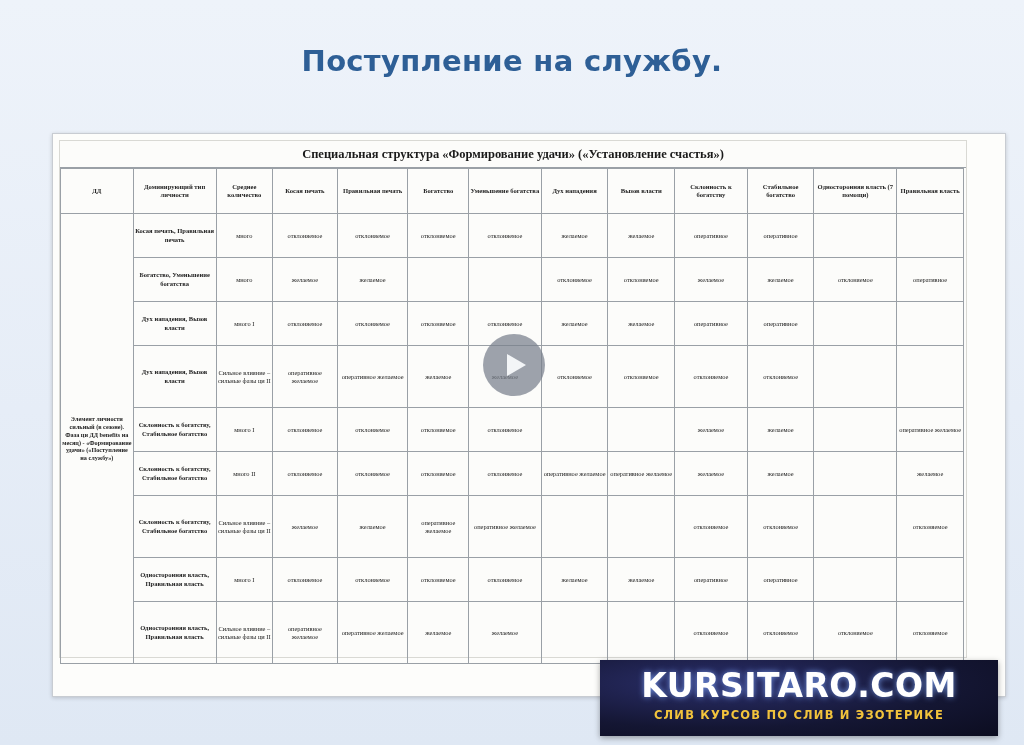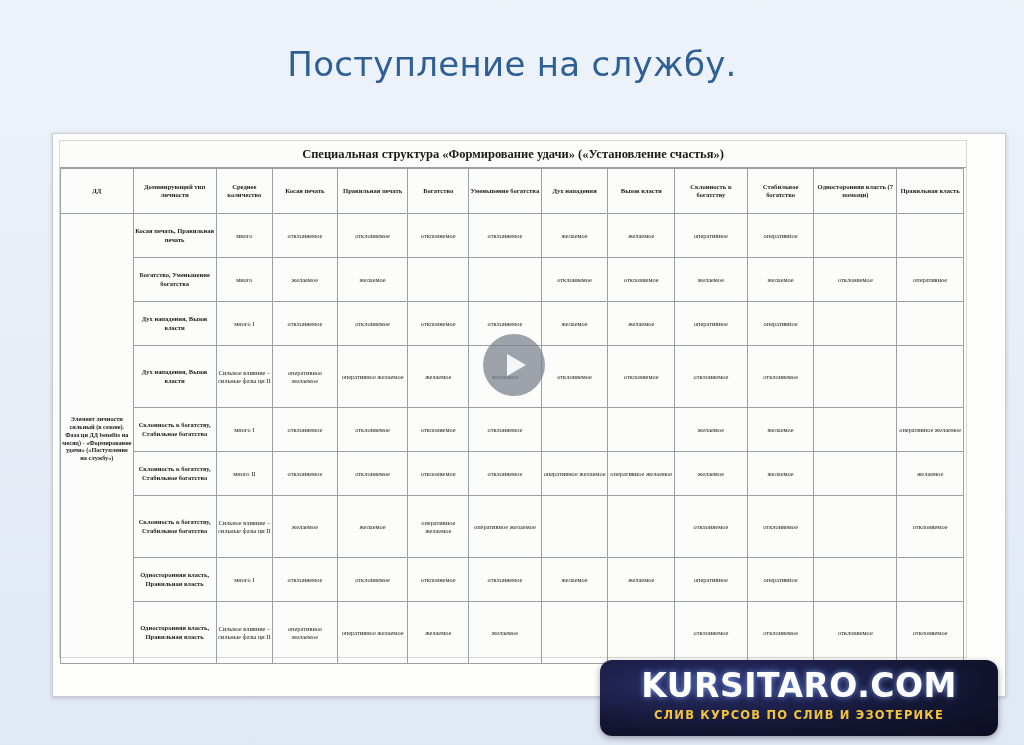--- a/index.html
+++ b/index.html
@@ -11,21 +11,21 @@
     position:relative;
   }
   
   .slide{
     position:absolute;left:0;top:0;width:1024px;height:745px;
     background:linear-gradient(180deg,#eef3fa 0%, #e6edf7 55%, #dfe8f4 100%);
   }
   .slide-title{
     position:absolute;left:0;top:44px;width:1024px;text-align:center;
     font-family:"DejaVu Sans","Liberation Sans",sans-serif;
-    font-size:34px;font-weight:normal;color:#2e5f96;letter-spacing:.3px;
+    font-size:29px;font-weight:bold;color:#2e5f96;letter-spacing:.3px;
   }
   .sheet{
     position:absolute;left:52px;top:133px;width:920px;height:530px;
     background:#fdfdfb;border:1px solid #c8ccd2;
     box-shadow:0 1px 4px rgba(0,0,0,.18);
     padding:16px;
   }
   .sheet-inner{
     position:absolute;left:6px;top:6px;width:906px;height:516px;
     background:#fcfcfa;border:1px solid #d9d9d4;
@@ -67,21 +67,21 @@
   }
   .play .tri{
     width:0;height:0;border-left:19px solid #f3f5f7;
     border-top:11px solid transparent;border-bottom:11px solid transparent;
     margin-left:5px;
   }
   
   .wm{
     position:absolute;left:600px;top:660px;width:398px;height:76px;
     background:radial-gradient(ellipse at 30% 30%, #2b2f6b 0%, #141633 60%, #0c0d20 100%);
-    border-radius:12px;overflow:hidden;
+    border-radius:0;overflow:hidden;
     box-shadow:0 2px 6px rgba(0,0,0,.35);
   }
   .wm-main{
     position:absolute;left:0;top:6px;width:398px;text-align:center;
     font-family:"DejaVu Sans","Liberation Sans",sans-serif;
     font-size:33px;font-weight:bold;color:#ffffff;letter-spacing:.5px;
     text-shadow:0 0 6px rgba(130,170,255,.8);
   }
   .wm-sub{
     position:absolute;left:0;top:48px;width:398px;text-align:center;

